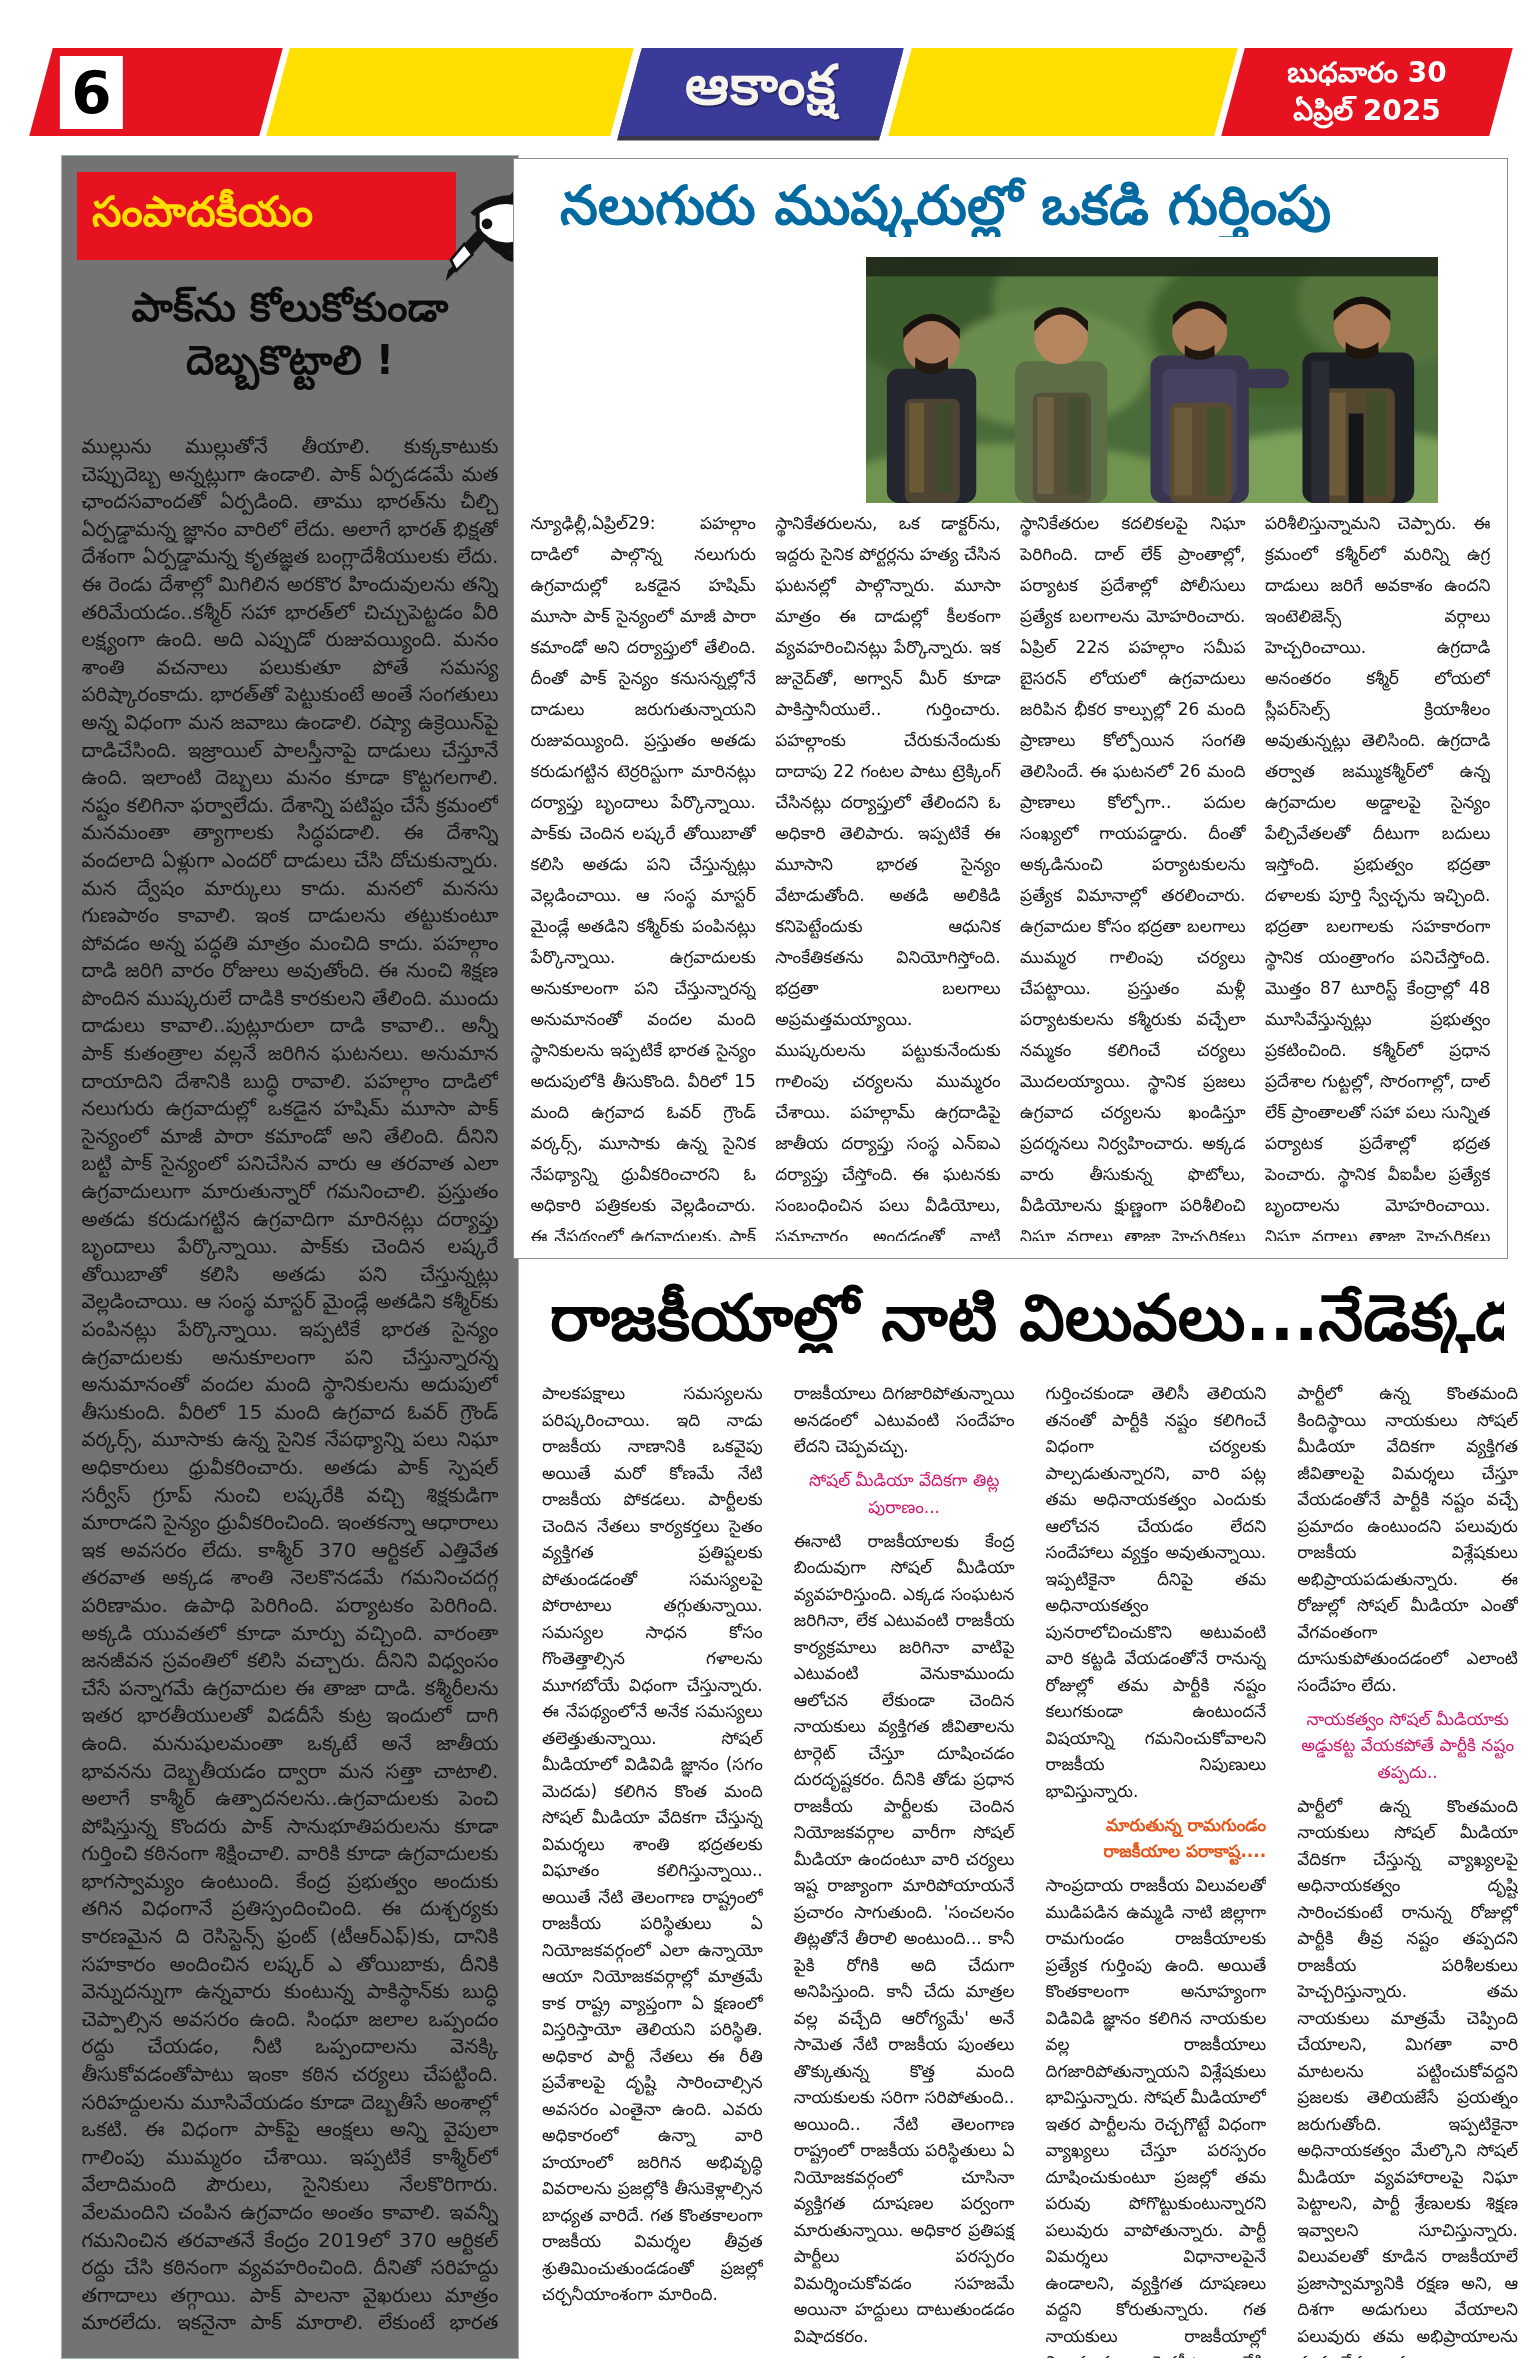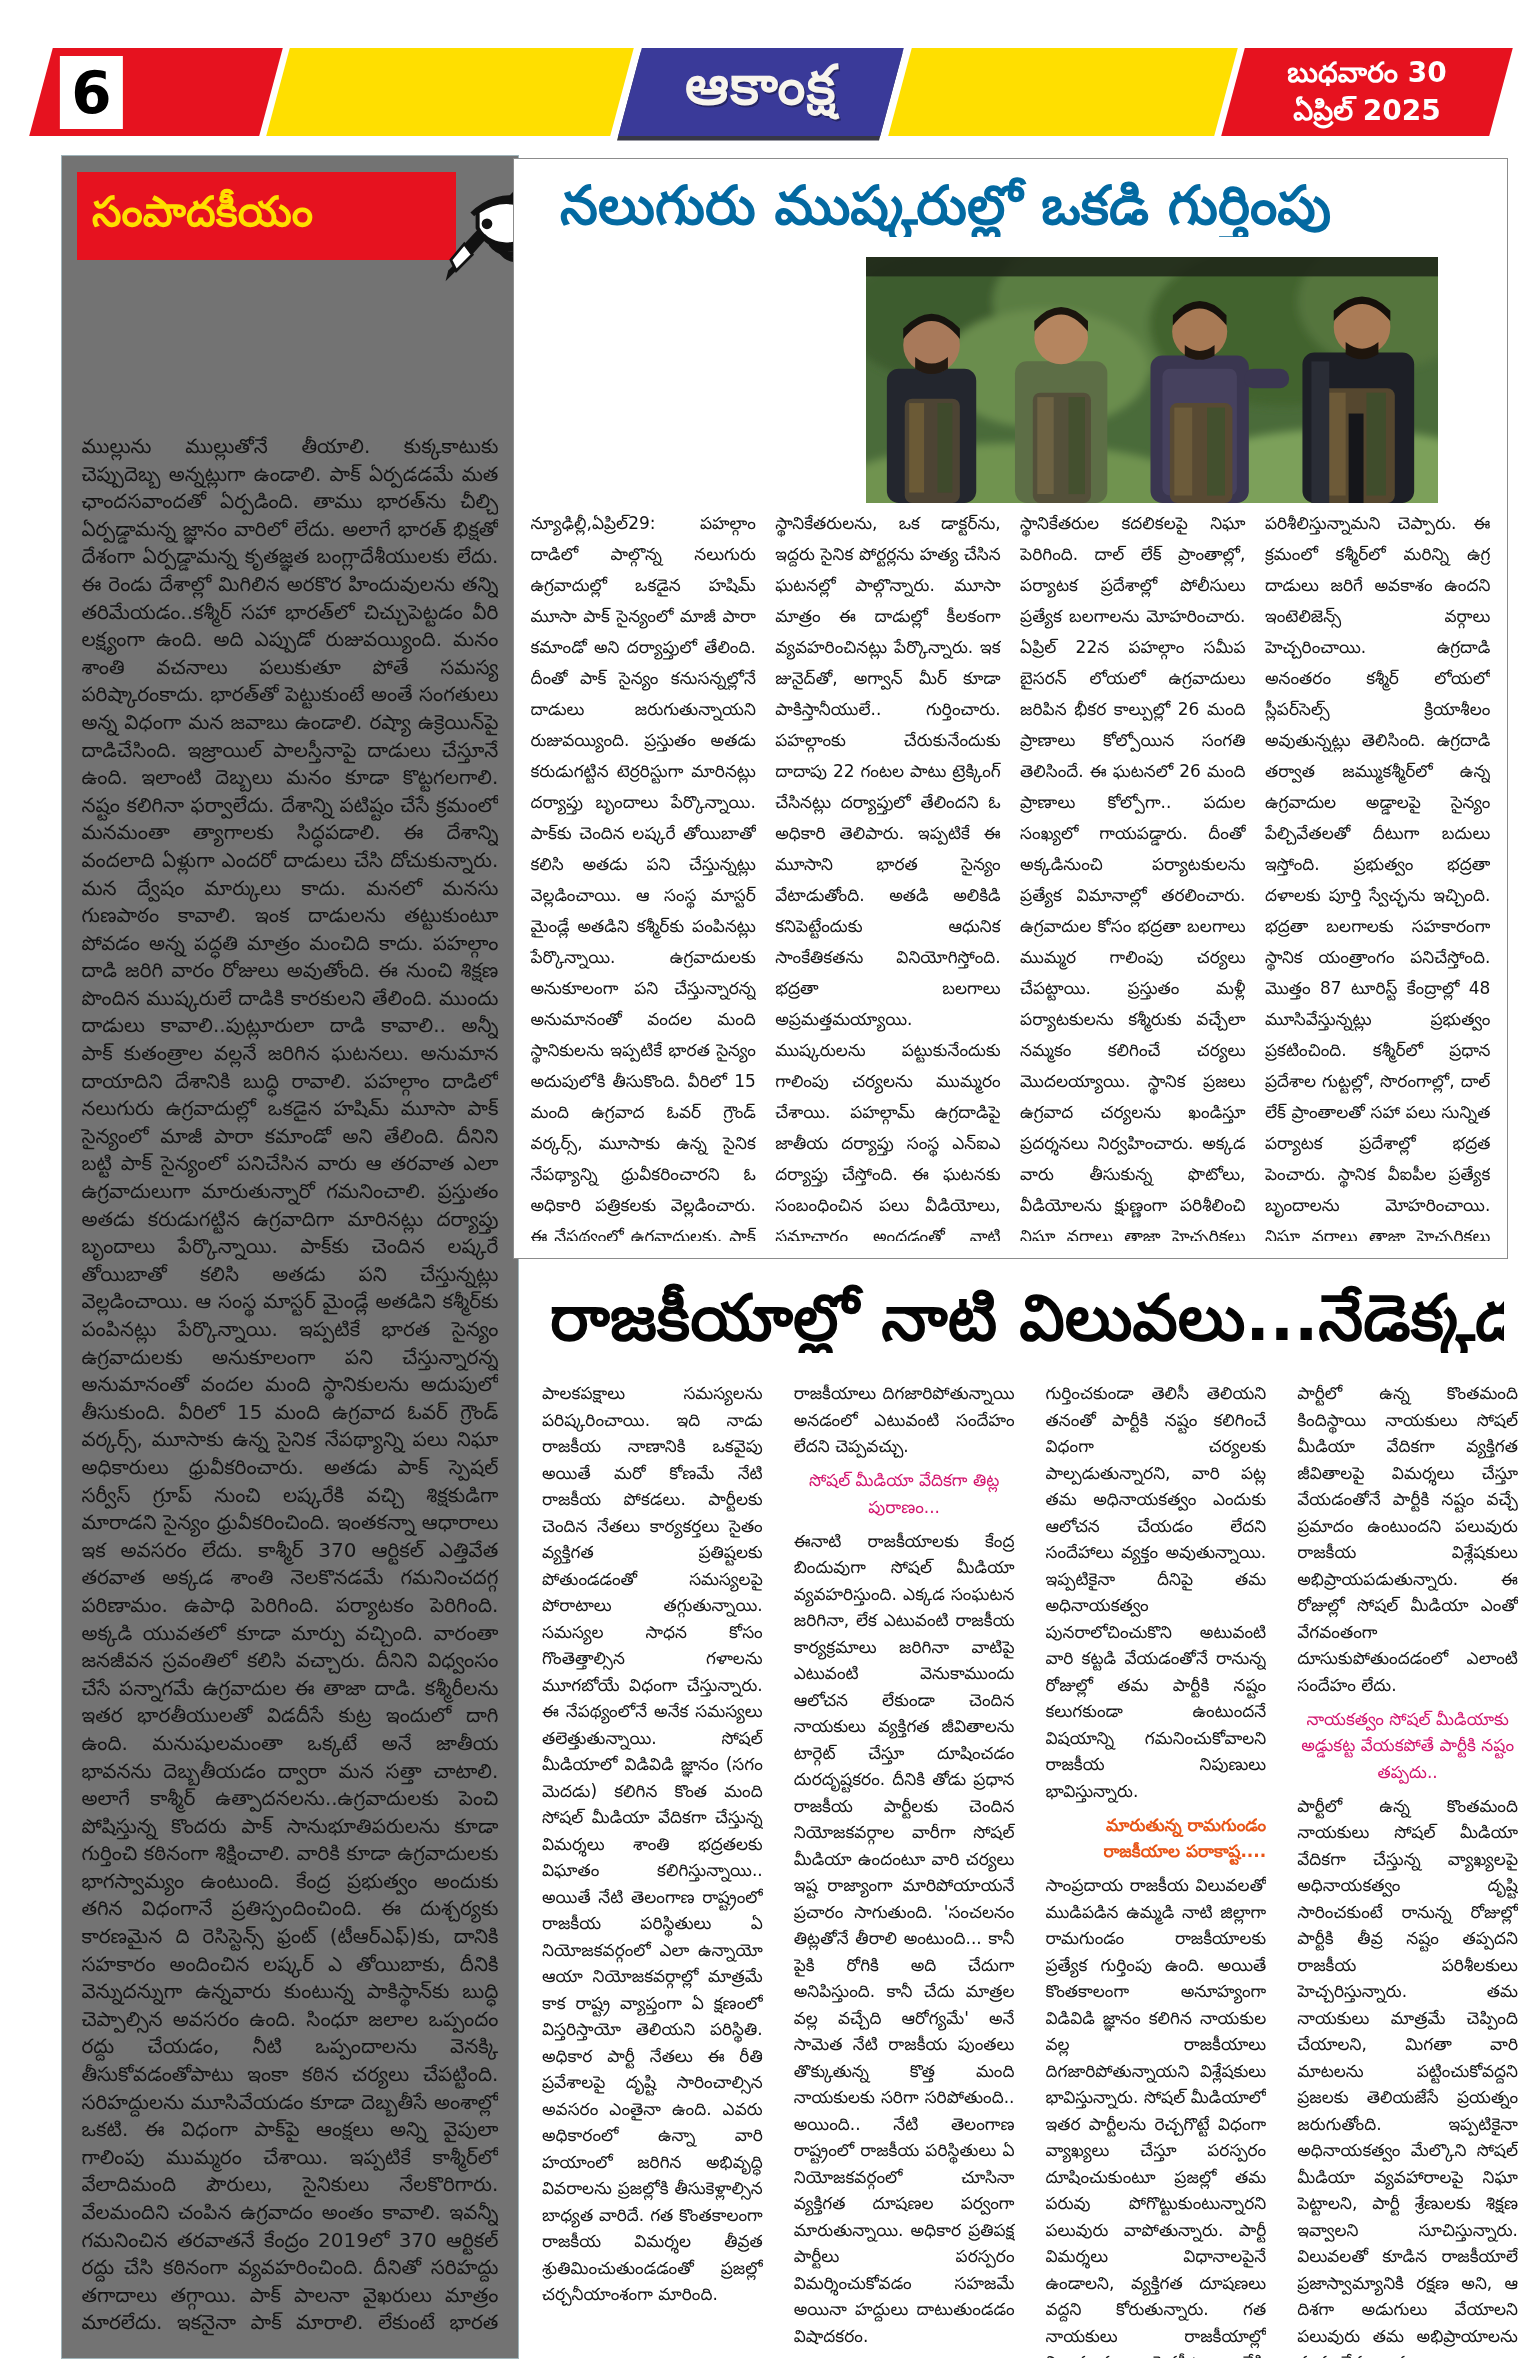--- a/index.html
+++ b/index.html
@@ -86,20 +86,24 @@
       <polygon points="96,2 88,0 30,62 36,70" fill="#111"></polygon>
       <polygon points="30,62 36,70 24,82 20,74" fill="#fff" stroke="#111" stroke-width="2"></polygon>
       <polygon points="22,78 24,82 16,90 18,82" fill="#111"></polygon>
       <path d="M40 38 C58 26 76 30 82 42 C86 52 78 60 66 62 C54 64 44 58 40 50 Z" fill="#fff" stroke="#111" stroke-width="3"></path>
       <path d="M44 56 C52 66 66 68 74 62" fill="none" stroke="#111" stroke-width="4"></path>
       <path d="M50 62 C56 70 68 72 76 66" fill="none" stroke="#111" stroke-width="4"></path>
       <path d="M58 68 C62 74 72 76 78 70" fill="none" stroke="#111" stroke-width="4"></path>
       <path d="M36 40 C46 30 62 24 74 30" fill="none" stroke="#111" stroke-width="4"></path>
       <circle cx="47" cy="47" r="4" fill="#111"></circle>
     </svg>
+    <div class="edit-headline">
+      <div>పాక్‌ను కోలుకోకుండా</div>
+      <div>దెబ్బకొట్టాలి !</div>
+    </div>
     <div class="edit-body">ముల్లును ముల్లుతోనే తీయాలి. కుక్కకాటుకు చెప్పుదెబ్బ అన్నట్లుగా ఉండాలి. పాక్ ఏర్పడడమే మత ఛాందసవాందతో ఏర్పడింది. తాము భారత్‌ను చీల్చి ఏర్పడ్డామన్న జ్ఞానం వారిలో లేదు. అలాగే భారత్ భిక్షతో దేశంగా ఏర్పడ్డామన్న కృతజ్ఞత బంగ్లాదేశీయులకు లేదు. ఈ రెండు దేశాల్లో మిగిలిన అరకొర హిందువులను తన్ని తరిమేయడం..కశ్మీర్ సహా భారత్‌లో చిచ్చుపెట్టడం వీరి లక్ష్యంగా ఉంది. అది ఎప్పుడో రుజువయ్యింది. మనం శాంతి వచనాలు పలుకుతూ పోతే సమస్య పరిష్కారంకాదు. భారత్‌తో పెట్టుకుంటే అంతే సంగతులు అన్న విధంగా మన జవాబు ఉండాలి. రష్యా ఉక్రెయిన్‌పై దాడిచేసింది. ఇజ్రాయిల్ పాలస్తీనాపై దాడులు చేస్తూనే ఉంది. ఇలాంటి దెబ్బలు మనం కూడా కొట్టగలగాలి. నష్టం కలిగినా ఫర్వాలేదు. దేశాన్ని పటిష్టం చేసే క్రమంలో మనమంతా త్యాగాలకు సిద్ధపడాలి. ఈ దేశాన్ని వందలాది ఏళ్లుగా ఎందరో దాడులు చేసి దోచుకున్నారు. మన ద్వేషం మార్కులు కాదు. మనలో మనసు గుణపాఠం కావాలి. ఇంక దాడులను తట్టుకుంటూ పోవడం అన్న పద్ధతి మాత్రం మంచిది కాదు. పహల్గాం దాడి జరిగి వారం రోజులు అవుతోంది. ఈ నుంచి శిక్షణ పొందిన ముష్కరులే దాడికి కారకులని తేలింది. ముందు దాడులు కావాలి..పుట్లూరులా దాడి కావాలి.. అన్నీ పాక్ కుతంత్రాల వల్లనే జరిగిన ఘటనలు. అనుమాన దాయాదిని దేశానికి బుద్ధి రావాలి. పహల్గాం దాడిలో నలుగురు ఉగ్రవాదుల్లో ఒకడైన హషిమ్ మూసా పాక్ సైన్యంలో మాజీ పారా కమాండో అని తేలింది. దీనిని బట్టి పాక్ సైన్యంలో పనిచేసిన వారు ఆ తరవాత ఎలా ఉగ్రవాదులుగా మారుతున్నారో గమనించాలి. ప్రస్తుతం అతడు కరుడుగట్టిన ఉగ్రవాదిగా మారినట్లు దర్యాప్తు బృందాలు పేర్కొన్నాయి. పాక్‌కు చెందిన లష్కరే తోయిబాతో కలిసి అతడు పని చేస్తున్నట్లు వెల్లడించాయి. ఆ సంస్థ మాస్టర్ మైండ్లే అతడిని కశ్మీర్‌కు పంపినట్లు పేర్కొన్నాయి. ఇప్పటికే భారత సైన్యం ఉగ్రవాదులకు అనుకూలంగా పని చేస్తున్నారన్న అనుమానంతో వందల మంది స్థానికులను అదుపులో తీసుకుంది. వీరిలో 15 మంది ఉగ్రవాద ఓవర్ గ్రౌండ్ వర్కర్స్, మూసాకు ఉన్న సైనిక నేపథ్యాన్ని పలు నిఘా అధికారులు ధ్రువీకరించారు. అతడు పాక్ స్పెషల్ సర్వీస్ గ్రూప్ నుంచి లష్కరేకి వచ్చి శిక్షకుడిగా మారాడని సైన్యం ధ్రువీకరించింది. ఇంతకన్నా ఆధారాలు ఇక అవసరం లేదు. కాశ్మీర్ 370 ఆర్టికల్ ఎత్తివేత తరవాత అక్కడ శాంతి నెలకొనడమే గమనించదగ్గ పరిణామం. ఉపాధి పెరిగింది. పర్యాటకం పెరిగింది. అక్కడి యువతలో కూడా మార్పు వచ్చింది. వారంతా జనజీవన స్రవంతిలో కలిసి వచ్చారు. దీనిని విధ్వంసం చేసే పన్నాగమే ఉగ్రవాదుల ఈ తాజా దాడి. కశ్మీరీలను ఇతర భారతీయులతో విడదీసే కుట్ర ఇందులో దాగి ఉంది. మనుషులమంతా ఒక్కటే అనే జాతీయ భావనను దెబ్బతీయడం ద్వారా మన సత్తా చాటాలి. అలాగే కాశ్మీర్ ఉత్పాదనలను..ఉగ్రవాదులకు పెంచి పోషిస్తున్న కొందరు పాక్ సానుభూతిపరులను కూడా గుర్తించి కఠినంగా శిక్షించాలి. వారికి కూడా ఉగ్రవాదులకు భాగస్వామ్యం ఉంటుంది. కేంద్ర ప్రభుత్వం అందుకు తగిన విధంగానే ప్రతిస్పందించింది. ఈ దుశ్చర్యకు కారణమైన ది రెసిస్టెన్స్ ఫ్రంట్ (టీఆర్‌ఎఫ్)కు, దానికి సహకారం అందించిన లష్కర్ ఎ తోయిబాకు, దీనికి వెన్నుదన్నుగా ఉన్నవారు కుంటున్న పాకిస్థాన్‌కు బుద్ధి చెప్పాల్సిన అవసరం ఉంది. సింధూ జలాల ఒప్పందం రద్దు చేయడం, నీటి ఒప్పందాలను వెనక్కి తీసుకోవడంతోపాటు ఇంకా కఠిన చర్యలు చేపట్టింది. సరిహద్దులను మూసివేయడం కూడా దెబ్బతీసే అంశాల్లో ఒకటి. ఈ విధంగా పాక్‌పై ఆంక్షలు అన్ని వైపులా గాలింపు ముమ్మరం చేశాయి. ఇప్పటికే కాశ్మీర్‌లో వేలాదిమంది పౌరులు, సైనికులు నేలకొరిగారు. వేలమందిని చంపిన ఉగ్రవాదం అంతం కావాలి. ఇవన్నీ గమనించిన తరవాతనే కేంద్రం 2019లో 370 ఆర్టికల్ రద్దు చేసి కఠినంగా వ్యవహరించింది. దీనితో సరిహద్దు తగాదాలు తగ్గాయి. పాక్ పాలనా వైఖరులు మాత్రం మారలేదు. ఇకనైనా పాక్ మారాలి. లేకుంటే భారత ప్రజల ఆగ్రహాన్ని చవిచూడాల్సి వస్తుంది. అలాగే పాక్ ఇకనైనా ప్రపంచ దేశాల ముందు తలెత్తుకోలేని స్థితికి చేరుతుంది.</div>
   </div>
 
   <div class="news-box">
     <div class="news-headline">నలుగురు ముష్కరుల్లో ఒకడి గుర్తింపు</div>
 
 
     <div class="news-photo">
       <svg viewBox="0 0 768 330" width="572" height="246" preserveAspectRatio="none">
         <defs>

